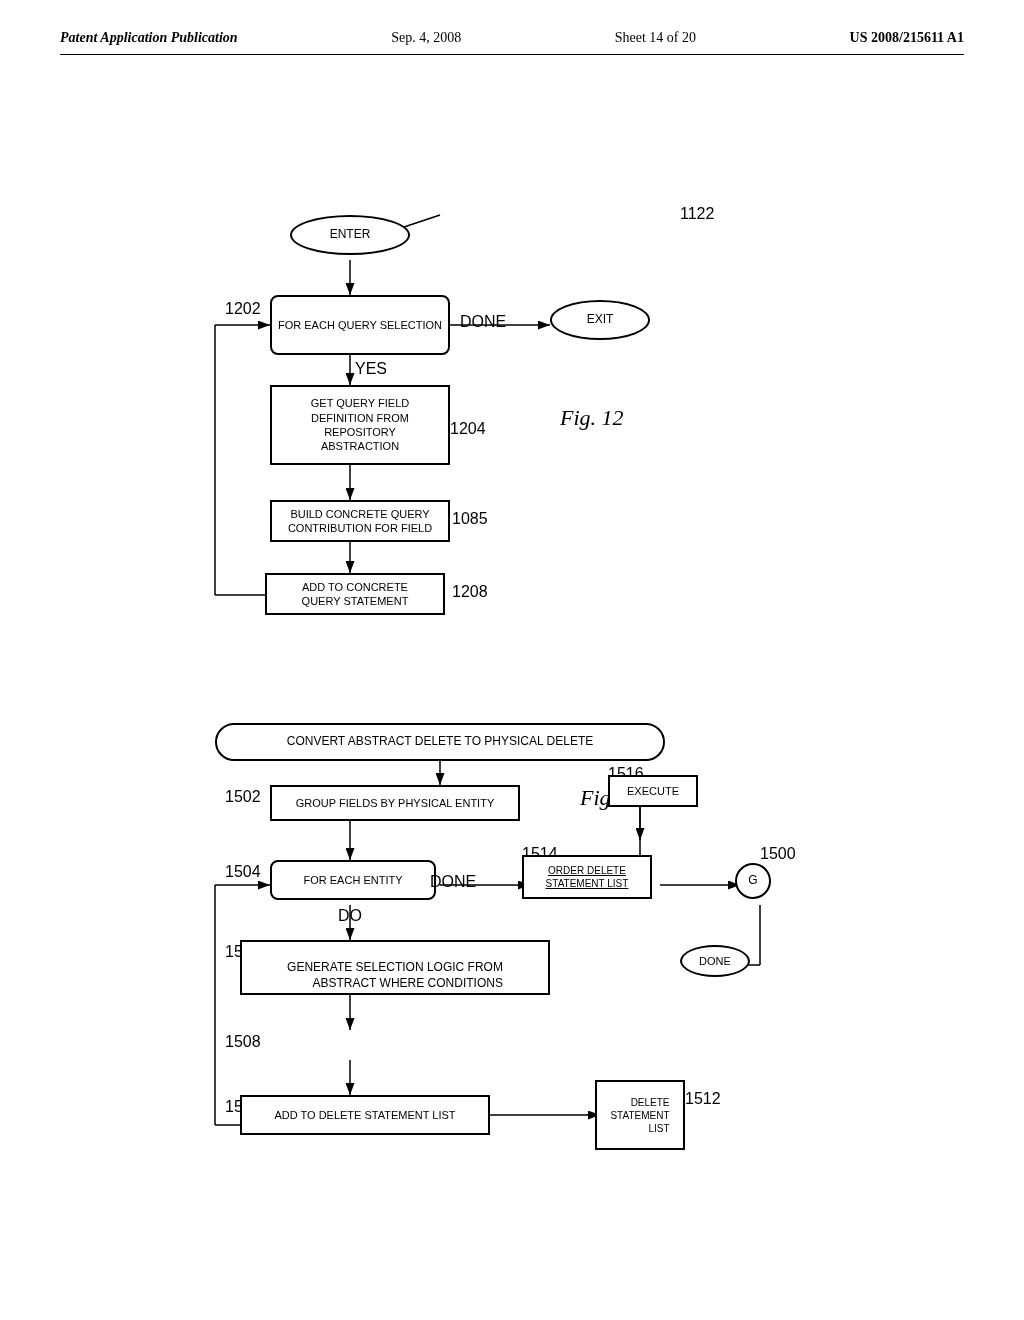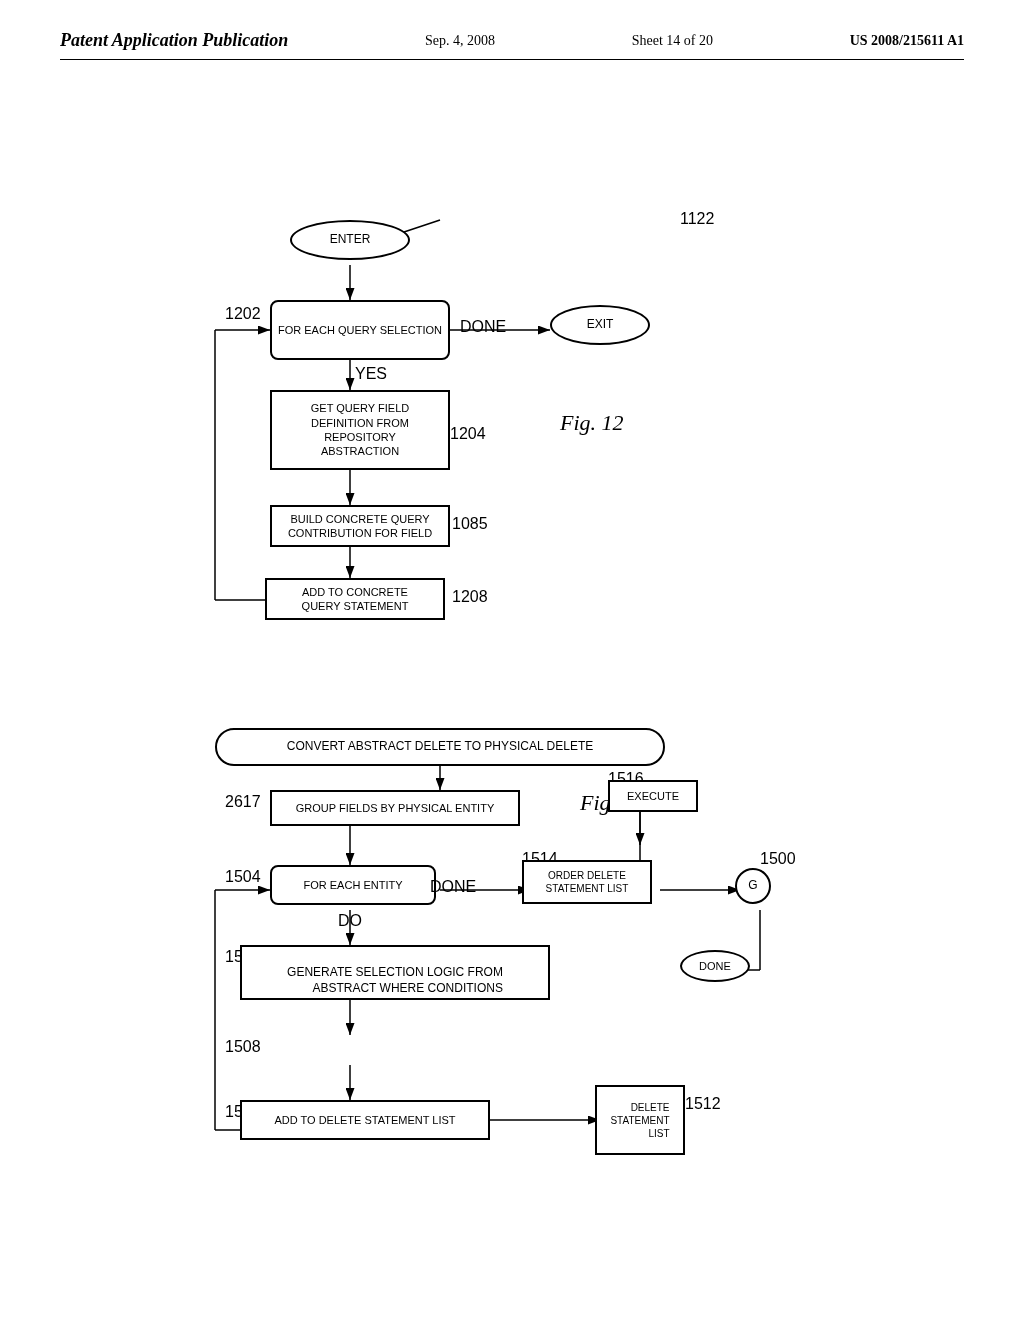--- a/index.html
+++ b/index.html
@@ -20,21 +20,21 @@
     }
     .header {
       display: flex;
       justify-content: space-between;
       align-items: center;
       border-bottom: 1px solid #000;
       padding-bottom: 8px;
       margin-bottom: 30px;
     }
     .header-left {
-      font-size: 18px;
+      font-size: 14px;
       font-style: italic;
       font-weight: bold;
     }
     .header-center {
       font-size: 14px;
     }
     .header-right {
       font-size: 14px;
       font-weight: bold;
     }
@@ -216,21 +216,21 @@
 
     <div class="fc-node fc-rect" style="left:205px; top:488px; width:180px; height:42px;">
       <span style="font-size:11px; text-align:center;">ADD TO CONCRETE<br>QUERY STATEMENT</span>
     </div>
 
     <div class="fc-node fc-rounded-pill" style="left:155px; top:638px; width:450px; height:38px;">
       <span style="font-size:12px;">CONVERT ABSTRACT DELETE TO PHYSICAL DELETE</span>
     </div>
 
     <div class="label-text" style="left:165px; top:703px;">
-      <span>2617</span>
+      <span>1502</span>
     </div>
 
     <div class="fc-node fc-rect" style="left:210px; top:700px; width:250px; height:36px;">
       <span style="font-size:11px;">GROUP FIELDS BY PHYSICAL ENTITY</span>
     </div>
 
     <div class="italic-label" style="position:absolute; left:520px; top:700px;">
       <span>Fig.  15</span>
     </div>
 
@@ -255,21 +255,21 @@
     </div>
 
     <div class="label-text" style="left:370px; top:788px;">
       <span>DONE</span>
     </div>
 
     <div class="label-text" style="left:462px; top:760px;">
       <span>1514</span>
     </div>
 
-    <div class="fc-node fc-rect" style="left:462px; top:770px; width:130px; height:44px;">
+    <div class="fc-node fc-rect" style="left:462px; top:770px; width:130px; height:44px;text-decoration:underline;">
       <span style="font-size:10px; text-align:center;">ORDER DELETE<br>STATEMENT LIST</span>
     </div>
 
     <div class="fc-node fc-oval" style="left:675px; top:778px; width:36px; height:36px;">
       <span>G</span>
     </div>
 
     <div class="fc-node fc-oval" style="left:620px; top:860px; width:70px; height:32px;">
       <span style="font-size:11px;">DONE</span>
     </div>

